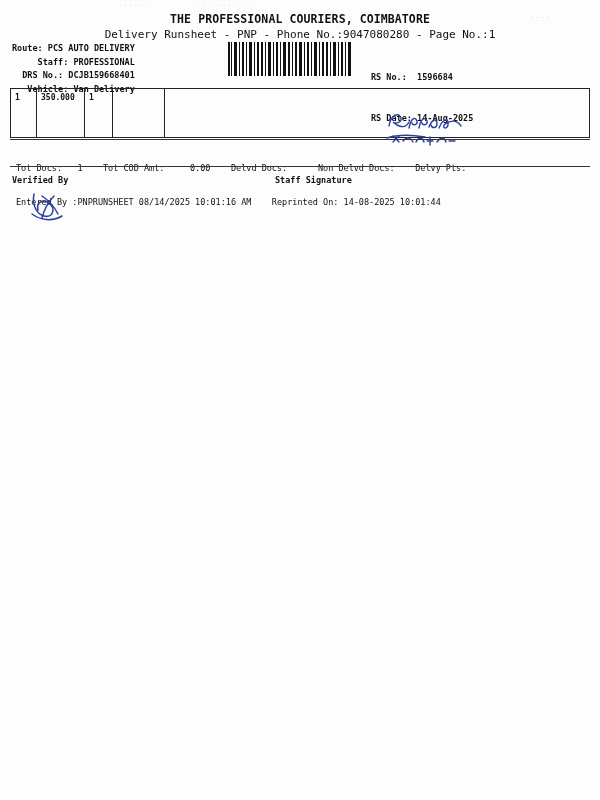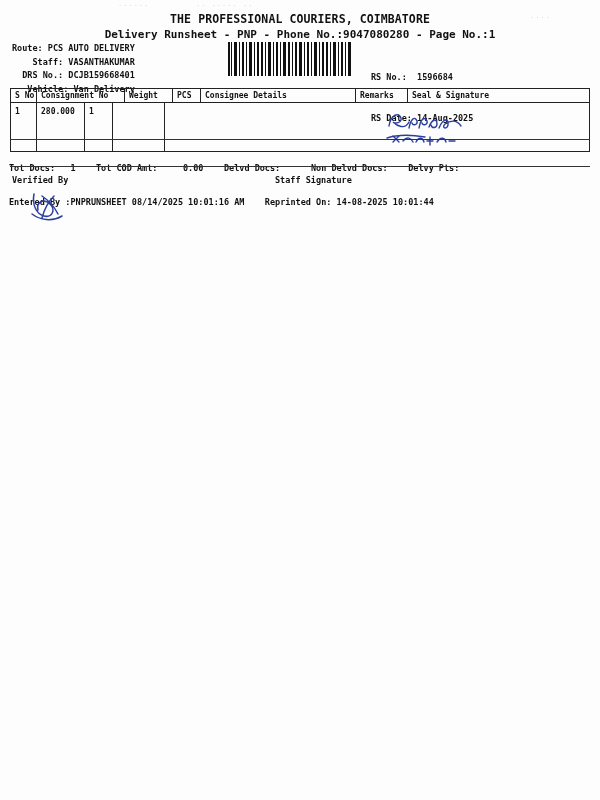--- a/index.html
+++ b/index.html
@@ -47,21 +47,21 @@
     font-weight: bold;
     letter-spacing: 0.1px;
   }
   .subtitle {
     position: absolute;
     top: 28px;
     left: 0;
     width: 600px;
     text-align: center;
     font-size: 11px;
-    font-weight: bold;
+    font-weight: normal;
   }
 
   .hdr-left {
     position: absolute;
     left: 12px;
     top: 42px;
     font-size: 8.5px;
     line-height: 13.5px;
     font-weight: bold;
     text-align: right;
@@ -120,25 +120,25 @@
   .c-pcs   { width: 28px; }
   .c-cnee  { width: 155px; }
   .c-rem   { width: 52px; }
   .c-seal  { width: 181px; }
 
   .tbody .trow { height: 48px; }
   .tbody .cell { font-weight: bold; font-size: 8px; padding-top: 4px; }
 
   .totals {
     position: absolute;
-    left: 9px;
+    left: 16px;
     top: 143px;
     width: 580px;
     font-size: 8.5px;
-    font-weight: bold;
+    font-weight: normal;
     white-space: pre;
   }
   .totals .line2 {
     margin-top: 4px;
   }
   .rule {
     position: absolute;
     left: 10px;
     width: 580px;
     height: 0;
@@ -193,21 +193,21 @@
     <span class="a">······</span>
     <span class="b">·· ····· ··</span>
     <span class="c">····</span>
   </div>
 
   <div class="title">THE PROFESSIONAL COURIERS, COIMBATORE</div>
   <div class="subtitle">Delivery Runsheet - PNP - Phone No.:9047080280 - Page No.:1</div>
 
   <div class="hdr-left">
     <div class="row">Route: PCS AUTO DELIVERY</div>
-    <div class="row">Staff: VASANTHAKUMAR</div>
+    <div class="row">Staff: PROFESSIONAL</div>
     <div class="row">DRS No.: DCJB159668401</div>
     <div class="row">Vehicle: Van Delivery</div>
   </div>
 
   <div class="barcode">
     <svg width="124" height="34" viewBox="0 0 124 34" xmlns="http://www.w3.org/2000/svg">
       <rect x="0" y="0" width="2" height="34" fill="#111"></rect>
       <rect x="3" y="0" width="1" height="34" fill="#111"></rect>
       <rect x="6" y="0" width="3" height="34" fill="#111"></rect>
       <rect x="11" y="0" width="1" height="34" fill="#111"></rect>
@@ -243,33 +243,24 @@
     </svg>
     <span class="sr-only">DCJB159668401</span>
   </div>
 
   <div class="hdr-right">
     <div>RS No.:  1596684</div>
     <div>RS Date: 14-Aug-2025</div>
   </div>
 
   <div class="table">
-    <div class="trow thead">
-      <div class="cell c-sno">S No</div>
-      <div class="cell c-cons">Consignment No</div>
-      <div class="cell c-wt">Weight</div>
-      <div class="cell c-pcs">PCS</div>
-      <div class="cell c-cnee">Consignee Details</div>
-      <div class="cell c-rem">Remarks</div>
-      <div class="cell c-seal last">Seal &amp; Signature</div>
-    </div>
     <div class="tbody">
       <div class="trow">
         <div class="cell c-sno">1</div>
-        <div class="cell c-wt">280.000</div>
+        <div class="cell c-wt">350.000</div>
         <div class="cell c-pcs">1</div>
         <div class="cell c-rem"></div>
         <div class="cell c-seal last"></div>
       </div>
     </div>
   </div>
 
   <div class="ink sig-seal">
     <svg width="110" height="40" viewBox="0 0 110 40" xmlns="http://www.w3.org/2000/svg">
       <g fill="none" stroke="#2b3fa0" stroke-width="1.4" stroke-linecap="round">

